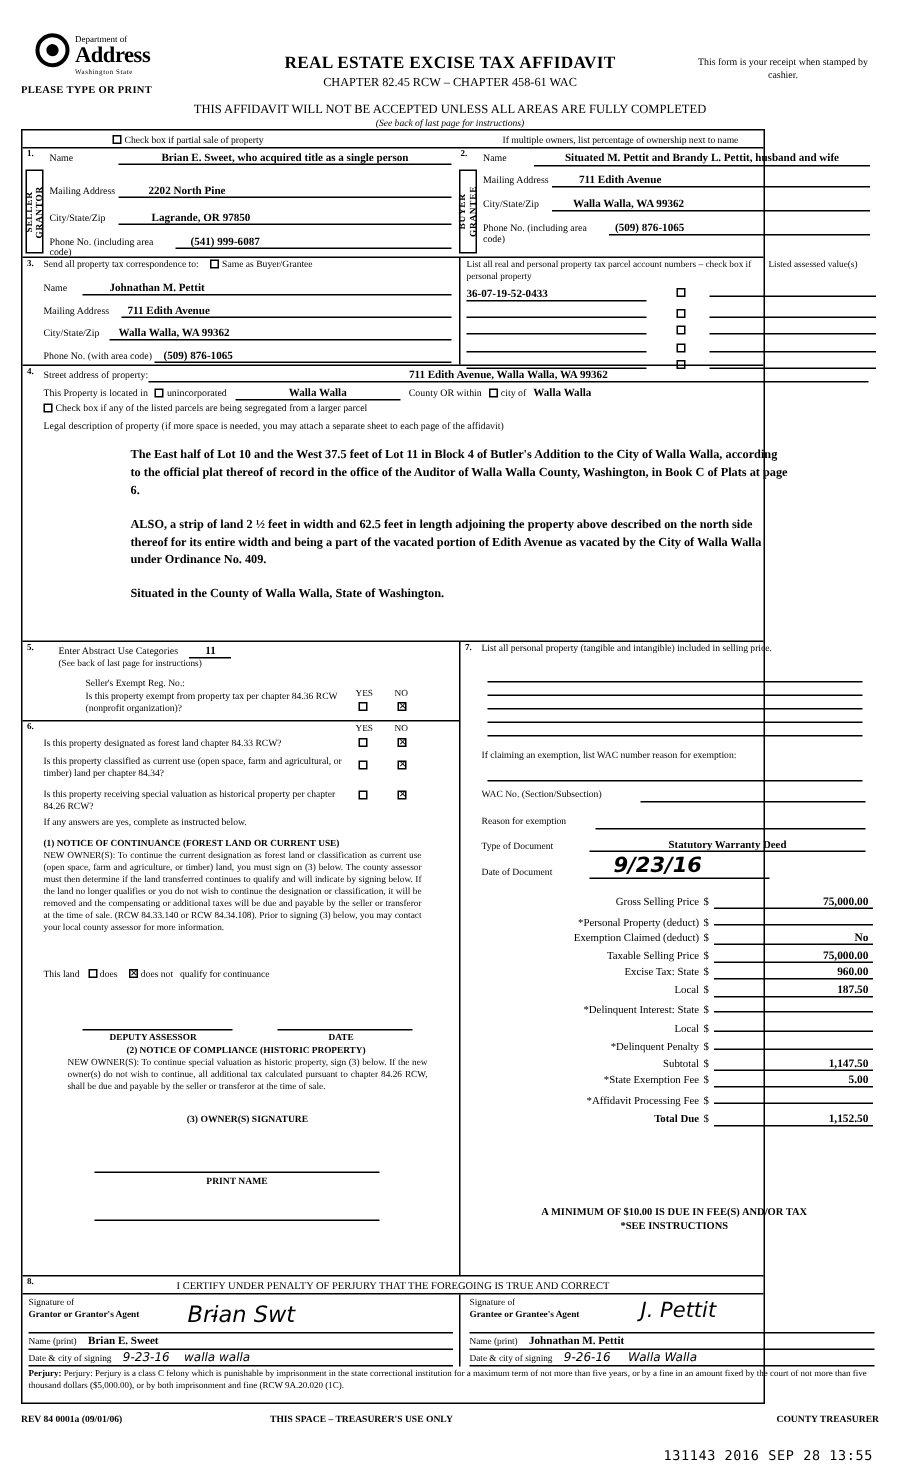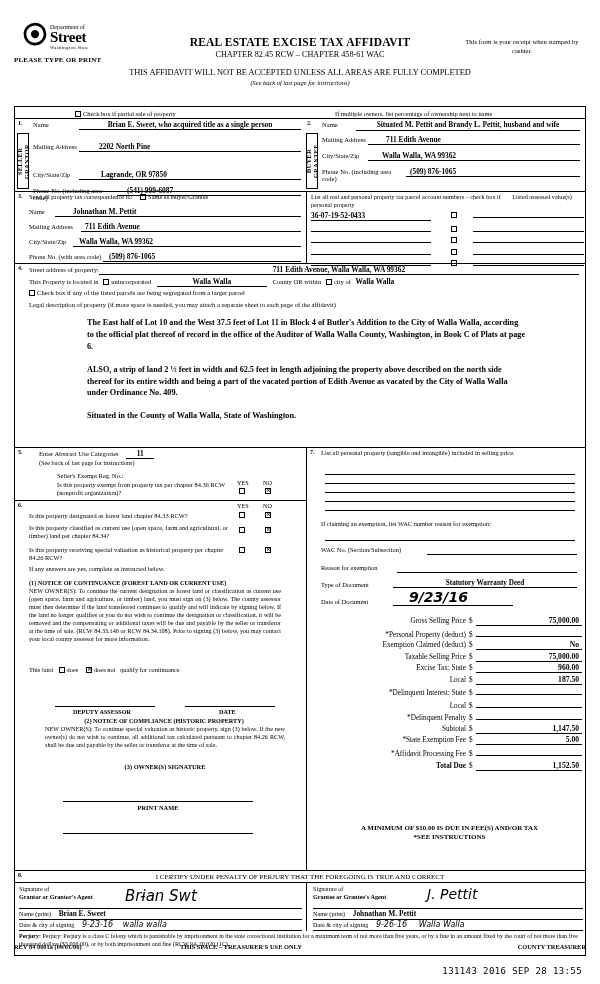--- a/index.html
+++ b/index.html
@@ -76,22 +76,22 @@
     position: absolute;
     left: 60px; top: 79px;
     width: 480px;
     text-align: center;
     font-size: 6.4px;
     font-style: italic;
   }
   
   .outer {
     position: absolute;
-    left: 14px; top: 106px;
-    width: 572px;
+    left: 14px; top: 86px;
+    width: 496px;
     height: 850px;
     border: 1.1px solid #000;
   }
   .row { position: absolute; }
   .num {
     position: absolute;
     font-size: 6px;
     font-weight: bold;
   }
   .cb {
@@ -166,21 +166,21 @@
 </head>
 <body>
 
 <div class="page">
 
   <div class="hdr">
     <div class="dept-logo">
       <div class="dept-swoosh">⦿</div>
       <div class="dept-text">
         <div class="l1">Department of</div>
-        <div class="l2">Street</div>
+        <div class="l2">Address</div>
         <div class="l3">Washington State</div>
       </div>
     </div>
     <div class="title-block">
       <div class="title-main">REAL ESTATE EXCISE TAX AFFIDAVIT</div>
       <div class="title-sub">CHAPTER 82.45 RCW – CHAPTER 458-61 WAC</div>
     </div>
     <div class="receipt-note">This form is your receipt when stamped by cashier.</div>
     <div class="please-type">PLEASE TYPE OR PRINT</div>
     <div class="bold-line2">THIS AFFIDAVIT WILL NOT BE ACCEPTED UNLESS ALL AREAS ARE FULLY COMPLETED</div>
@@ -210,21 +210,21 @@
 
       <div style="position:absolute;left:18px;top:1px;width:268px;">
         <div style="display:flex;align-items:baseline;">
           <span class="lbl" style="width:46px;">Name</span>
           <span class="fill" style="flex:1;border-bottom:.8px solid #000;text-align:center;">Brian E. Sweet, who acquired title as a single person</span>
         </div>
         <div style="display:flex;align-items:baseline;margin-top:12px;">
           <span class="lbl" style="width:46px;">Mailing Address</span>
           <span class="fill" style="flex:1;border-bottom:.8px solid #000;padding-left:20px;">2202 North Pine</span>
         </div>
-        <div style="display:flex;align-items:baseline;margin-top:18px;">
+        <div style="display:flex;align-items:baseline;margin-top:8px;">
           <span class="lbl" style="width:46px;">City/State/Zip</span>
           <span class="fill" style="flex:1;border-bottom:.8px solid #000;padding-left:22px;">Lagrande, OR 97850</span>
         </div>
         <div style="display:flex;align-items:baseline;margin-top:6px;">
           <span class="lbl" style="width:84px;">Phone No. (including area code)</span>
           <span class="fill" style="flex:1;border-bottom:.8px solid #000;padding-left:10px;">(541) 999-6087</span>
         </div>
       </div>
 
       <div style="position:absolute;left:307px;top:1px;width:258px;">

